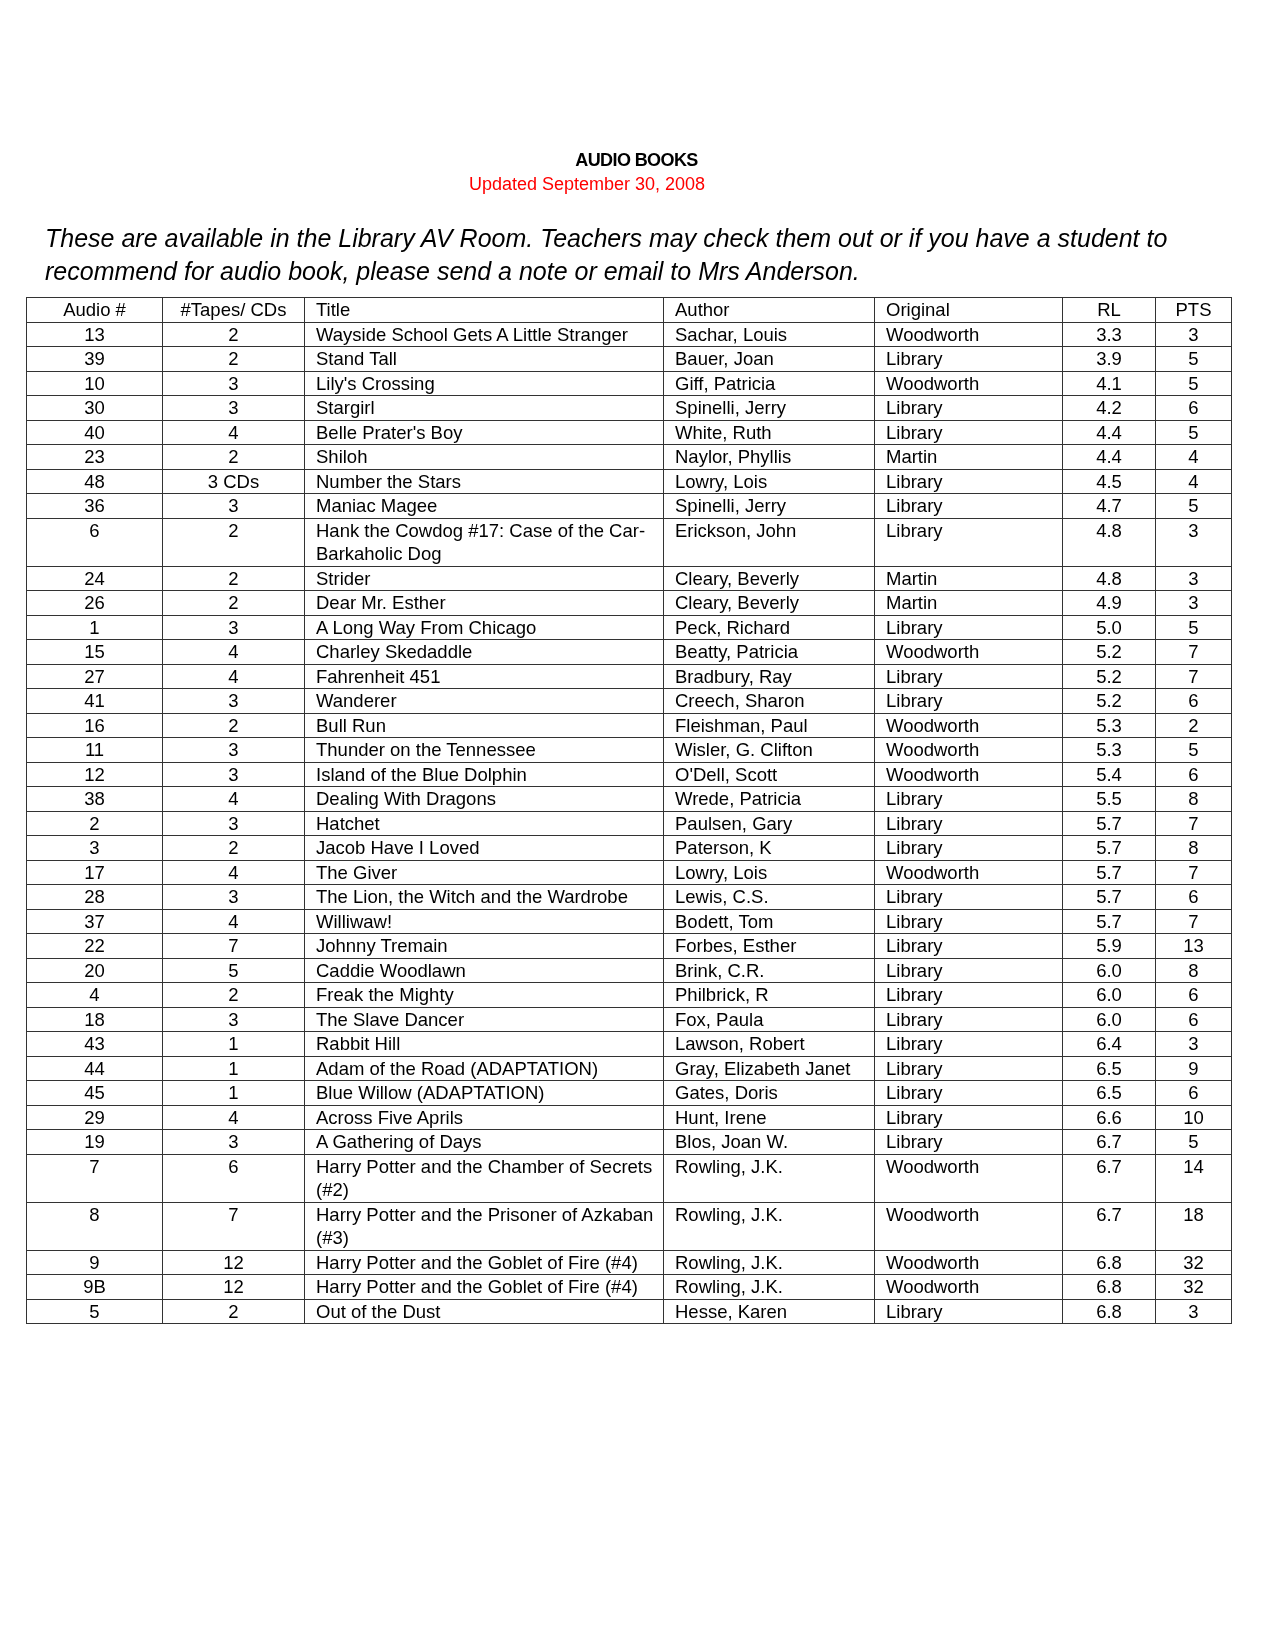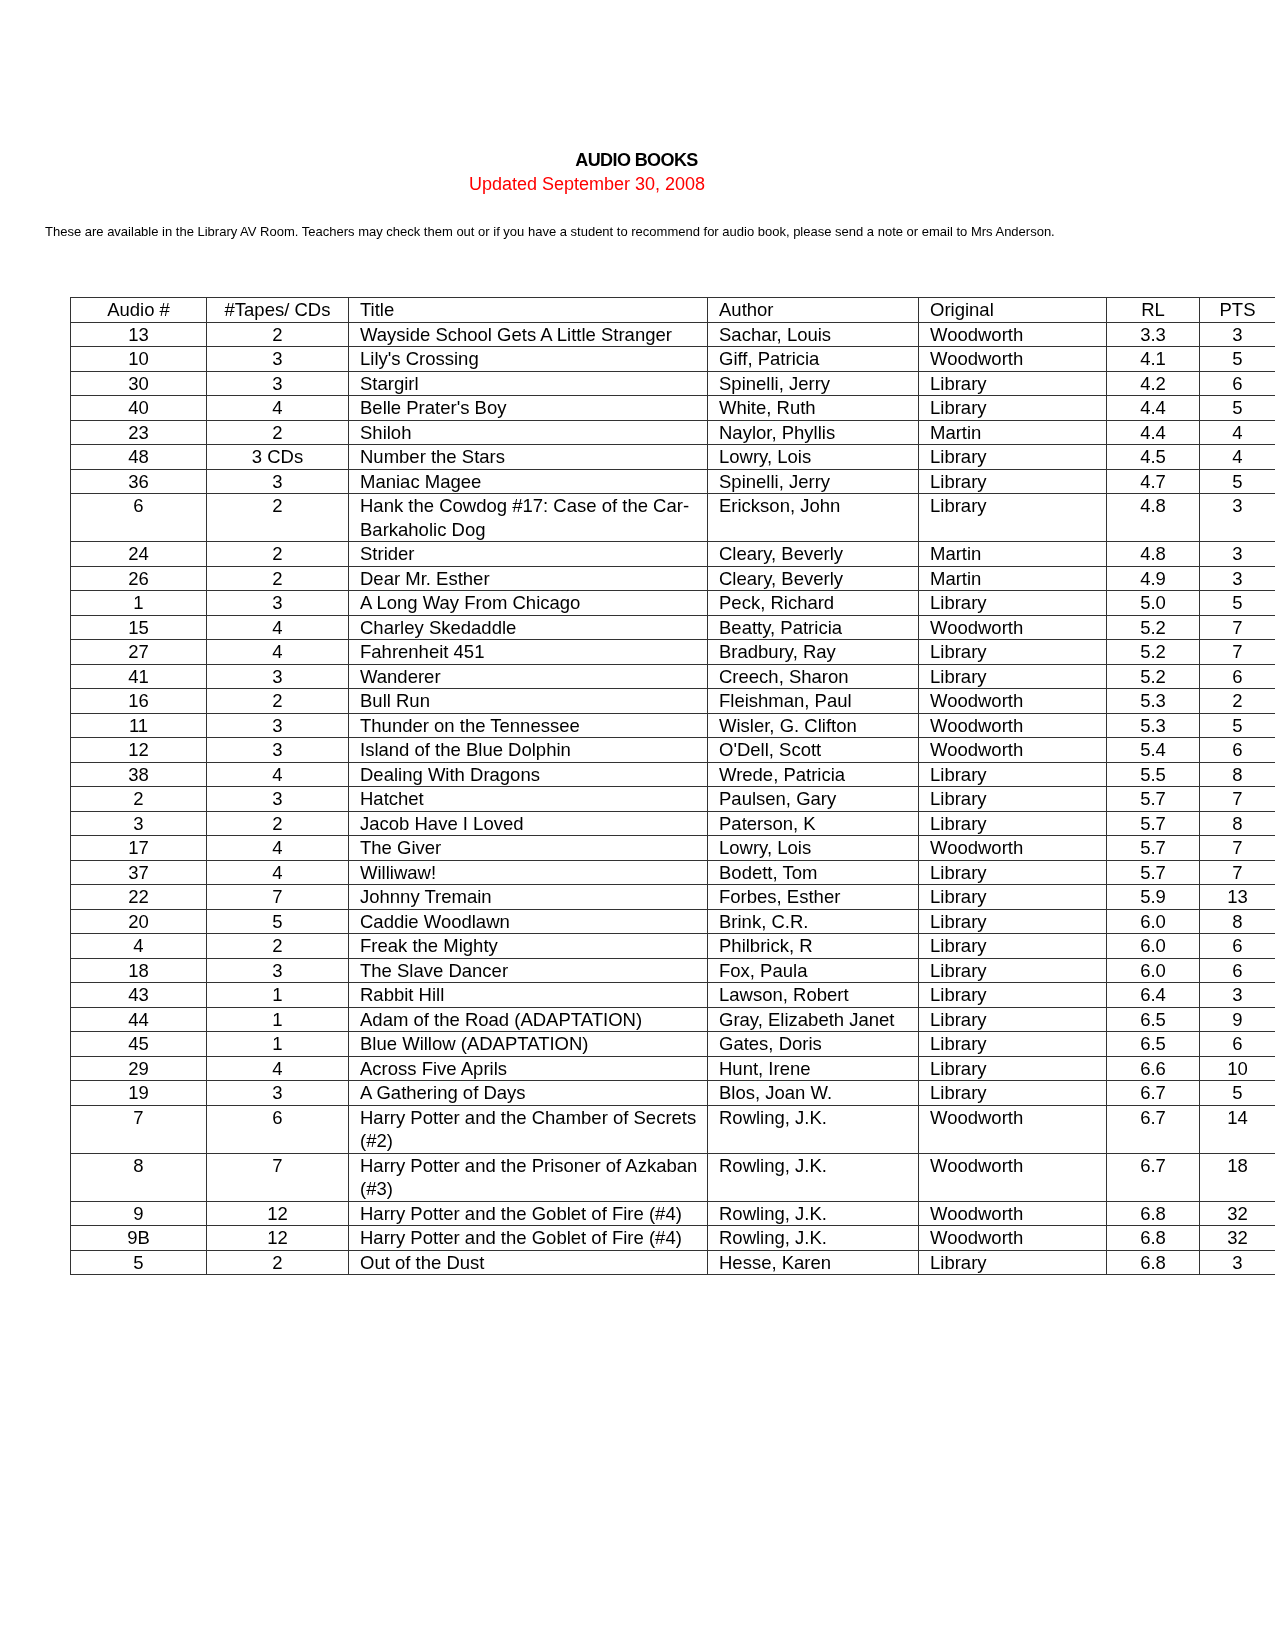--- a/index.html
+++ b/index.html
@@ -10,27 +10,26 @@
   .title {
     position: absolute; left: 0; width: 1273px; top: 150px;
     text-align: center; font-weight: bold; font-size: 18px; letter-spacing: -0.6px;
   }
   .subtitle {
     position: absolute; left: 0; width: 1174px; top: 174px;
     text-align: center; font-size: 18px; color: #ff0000;
   }
   .intro {
     position: absolute; left: 45px; top: 222px; width: 1190px;
-    font-size: 13px; line-height: 20px;
+    font-size: 25px; line-height: 33px; font-style: italic;
   }
   table.books {
     position: absolute; left: 26px; top: 297px;
     width: 1205px; border-collapse: collapse; table-layout: fixed;
     font-size: 18.5px;
-    margin-left: 44px;
   }
   table.books th, table.books td {
     border: 1.5px solid #333; padding: 0 8px; vertical-align: top;
     line-height: 23.5px; font-weight: normal;
   }
   table.books th { height: 23px; }
   .c { text-align: center; }
   .l { text-align: left; padding-left: 11px !important; }
   col.c1 { width: 136px; }
   col.c2 { width: 142px; }
@@ -72,20 +71,29 @@
       <tr>
         <td class="c">13</td>
         <td class="c">2</td>
         <td class="l">Wayside School Gets A Little Stranger</td>
         <td class="l">Sachar, Louis</td>
         <td class="l">Woodworth</td>
         <td class="c">3.3</td>
         <td class="c">3</td>
       </tr>
       <tr>
+        <td class="c">39</td>
+        <td class="c">2</td>
+        <td class="l">Stand Tall</td>
+        <td class="l">Bauer, Joan</td>
+        <td class="l">Library</td>
+        <td class="c">3.9</td>
+        <td class="c">5</td>
+      </tr>
+      <tr>
         <td class="c">10</td>
         <td class="c">3</td>
         <td class="l">Lily's Crossing</td>
         <td class="l">Giff, Patricia</td>
         <td class="l">Woodworth</td>
         <td class="c">4.1</td>
         <td class="c">5</td>
       </tr>
       <tr>
         <td class="c">30</td>
@@ -252,20 +260,29 @@
       <tr>
         <td class="c">17</td>
         <td class="c">4</td>
         <td class="l">The Giver</td>
         <td class="l">Lowry, Lois</td>
         <td class="l">Woodworth</td>
         <td class="c">5.7</td>
         <td class="c">7</td>
       </tr>
       <tr>
+        <td class="c">28</td>
+        <td class="c">3</td>
+        <td class="l">The Lion, the Witch and the Wardrobe</td>
+        <td class="l">Lewis, C.S.</td>
+        <td class="l">Library</td>
+        <td class="c">5.7</td>
+        <td class="c">6</td>
+      </tr>
+      <tr>
         <td class="c">37</td>
         <td class="c">4</td>
         <td class="l">Williwaw!</td>
         <td class="l">Bodett, Tom</td>
         <td class="l">Library</td>
         <td class="c">5.7</td>
         <td class="c">7</td>
       </tr>
       <tr>
         <td class="c">22</td>

